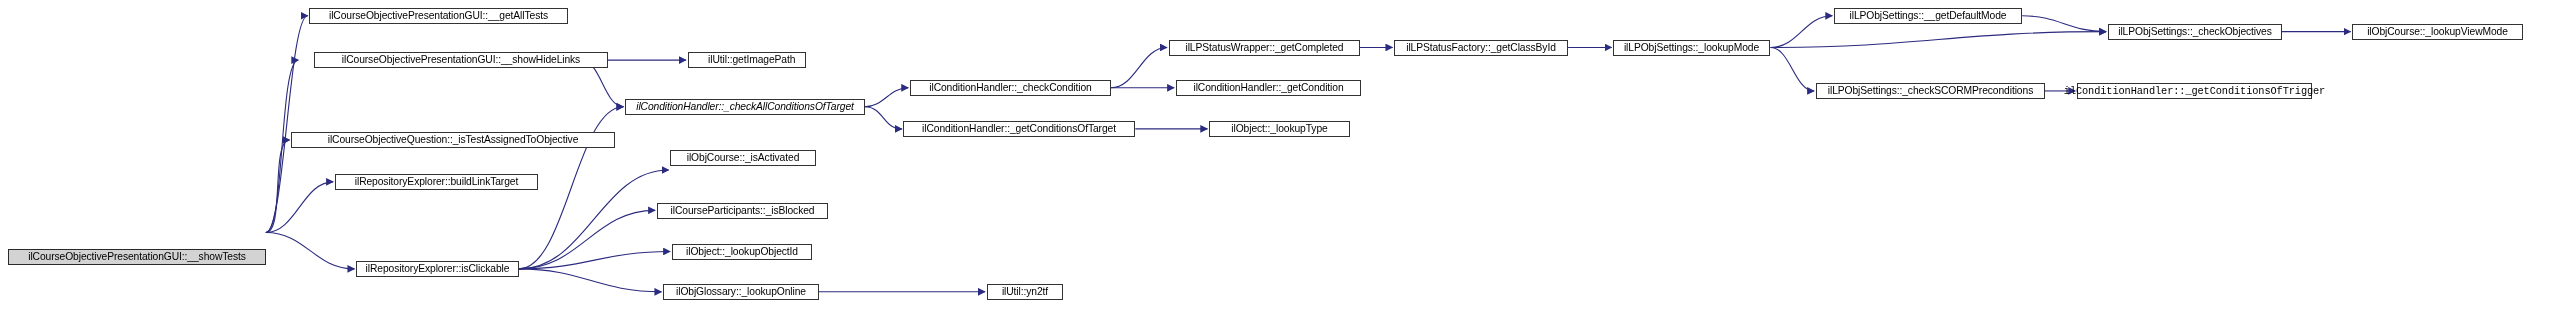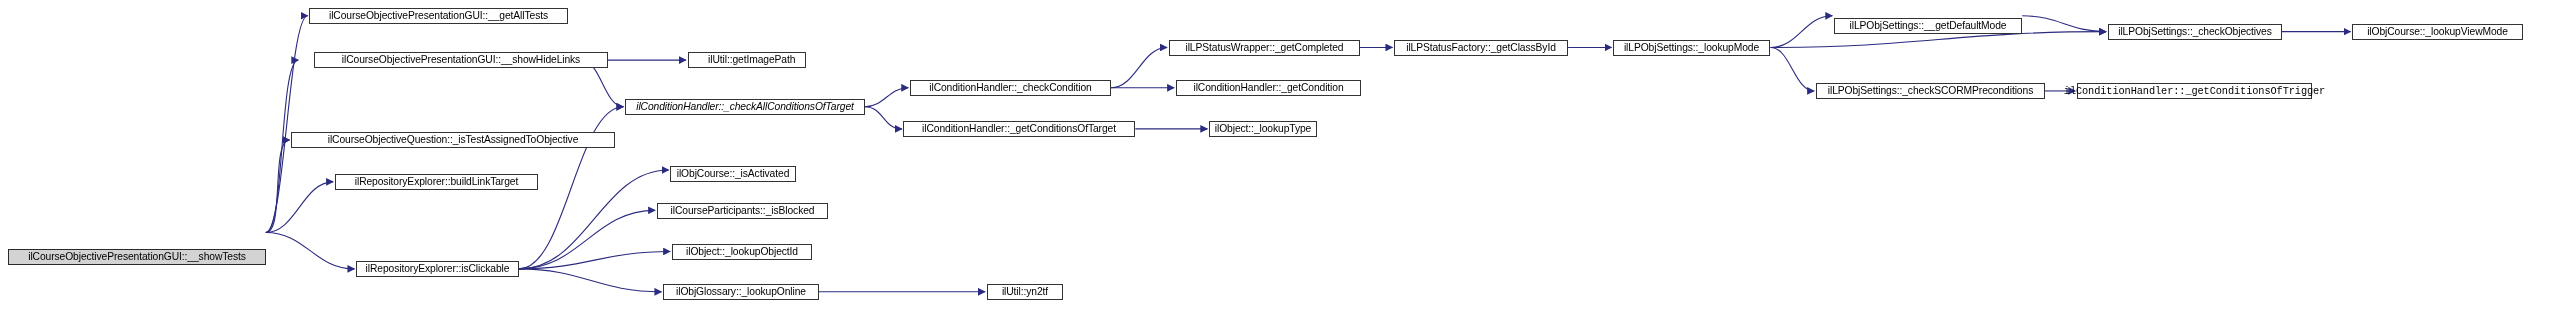--- a/index.html
+++ b/index.html
@@ -108,21 +108,21 @@
       </div>
       <div class="node" style="left: 356px; top: 261px; width: 163px;">
         <span class="node-label">ilRepositoryExplorer::isClickable</span>
       </div>
       <div class="node" style="left: 688px; top: 52px; width: 118px; padding-left: 15px;">
         <span class="node-label">ilUtil::getImagePath</span>
       </div>
       <div class="node" style="left: 625px; top: 99px; width: 240px; font-style: italic;">
         <span class="node-label">ilConditionHandler::_checkAllConditionsOfTarget</span>
       </div>
-      <div class="node" style="left: 670px; top: 166px; width: 126px;">
+      <div class="node" style="left: 670px; top: 150px; width: 146px;">
         <span class="node-label">ilObjCourse::_isActivated</span>
       </div>
       <div class="node" style="left: 657px; top: 203px; width: 171px;">
         <span class="node-label">ilCourseParticipants::_isBlocked</span>
       </div>
       <div class="node" style="left: 672px; top: 244px; width: 140px;">
         <span class="node-label">ilObject::_lookupObjectId</span>
       </div>
       <div class="node" style="left: 663px; top: 284px; width: 156px;">
         <span class="node-label">ilObjGlossary::_lookupOnline</span>
@@ -135,30 +135,30 @@
       </div>
       <div class="node" style="left: 987px; top: 284px; width: 76px;">
         <span class="node-label">ilUtil::yn2tf</span>
       </div>
       <div class="node" style="left: 1169px; top: 40px; width: 191px;">
         <span class="node-label">ilLPStatusWrapper::_getCompleted</span>
       </div>
       <div class="node" style="left: 1176px; top: 80px; width: 185px;">
         <span class="node-label">ilConditionHandler::_getCondition</span>
       </div>
-      <div class="node" style="left: 1209px; top: 121px; width: 108px;">
+      <div class="node" style="left: 1209px; top: 121px; width: 141px;">
         <span class="node-label">ilObject::_lookupType</span>
       </div>
       <div class="node" style="left: 1394px; top: 40px; width: 174px;">
         <span class="node-label">ilLPStatusFactory::_getClassById</span>
       </div>
       <div class="node" style="left: 1613px; top: 40px; width: 157px;">
         <span class="node-label">ilLPObjSettings::_lookupMode</span>
       </div>
-      <div class="node" style="left: 1834px; top: 8px; width: 188px; margin-top: 10px;">
+      <div class="node" style="left: 1834px; top: 8px; width: 188px;">
         <span class="node-label">ilLPObjSettings::__getDefaultMode</span>
       </div>
       <div class="node" style="left: 1816px; top: 83px; width: 229px;">
         <span class="node-label">ilLPObjSettings::_checkSCORMPreconditions</span>
       </div>
       <div class="node" style="left: 2077px; top: 83px; width: 235px; font-family: Liberation Mono, monospace;">
         <span class="node-label">ilConditionHandler::_getConditionsOfTrigger</span>
       </div>
       <div class="node" style="left: 2108px; top: 24px; width: 174px;">
         <span class="node-label">ilLPObjSettings::_checkObjectives</span>

